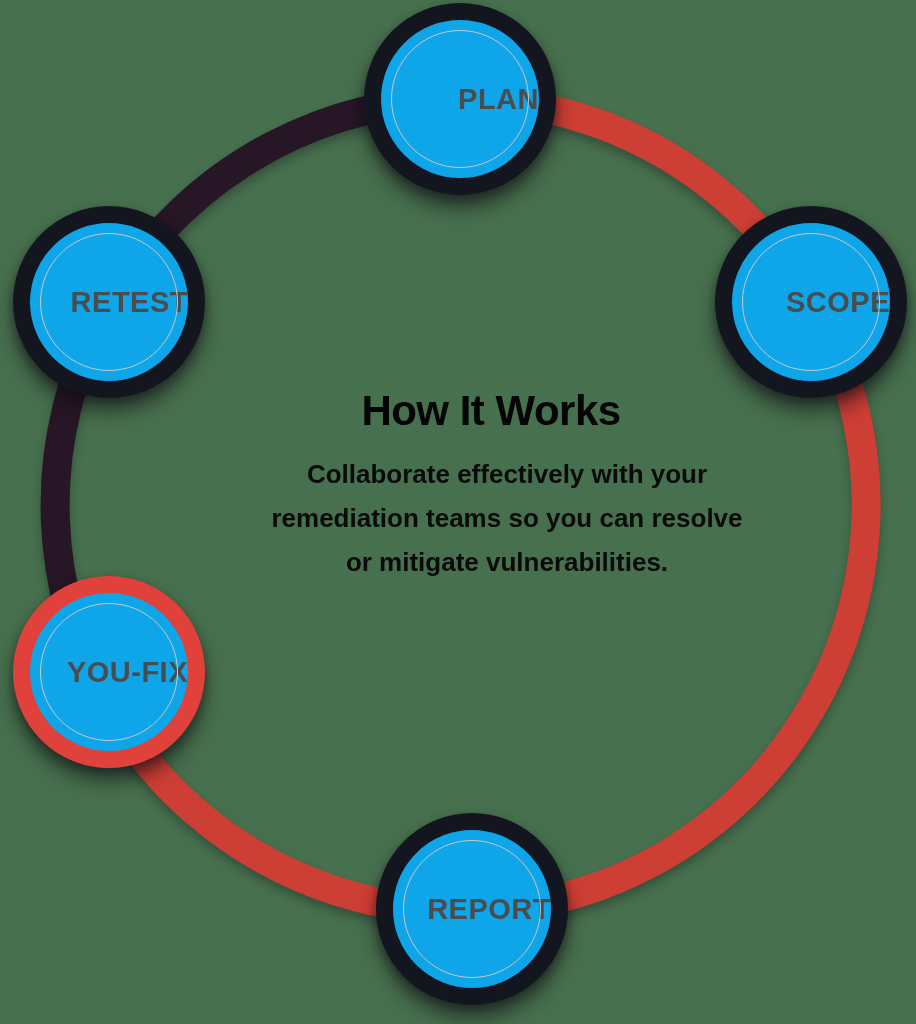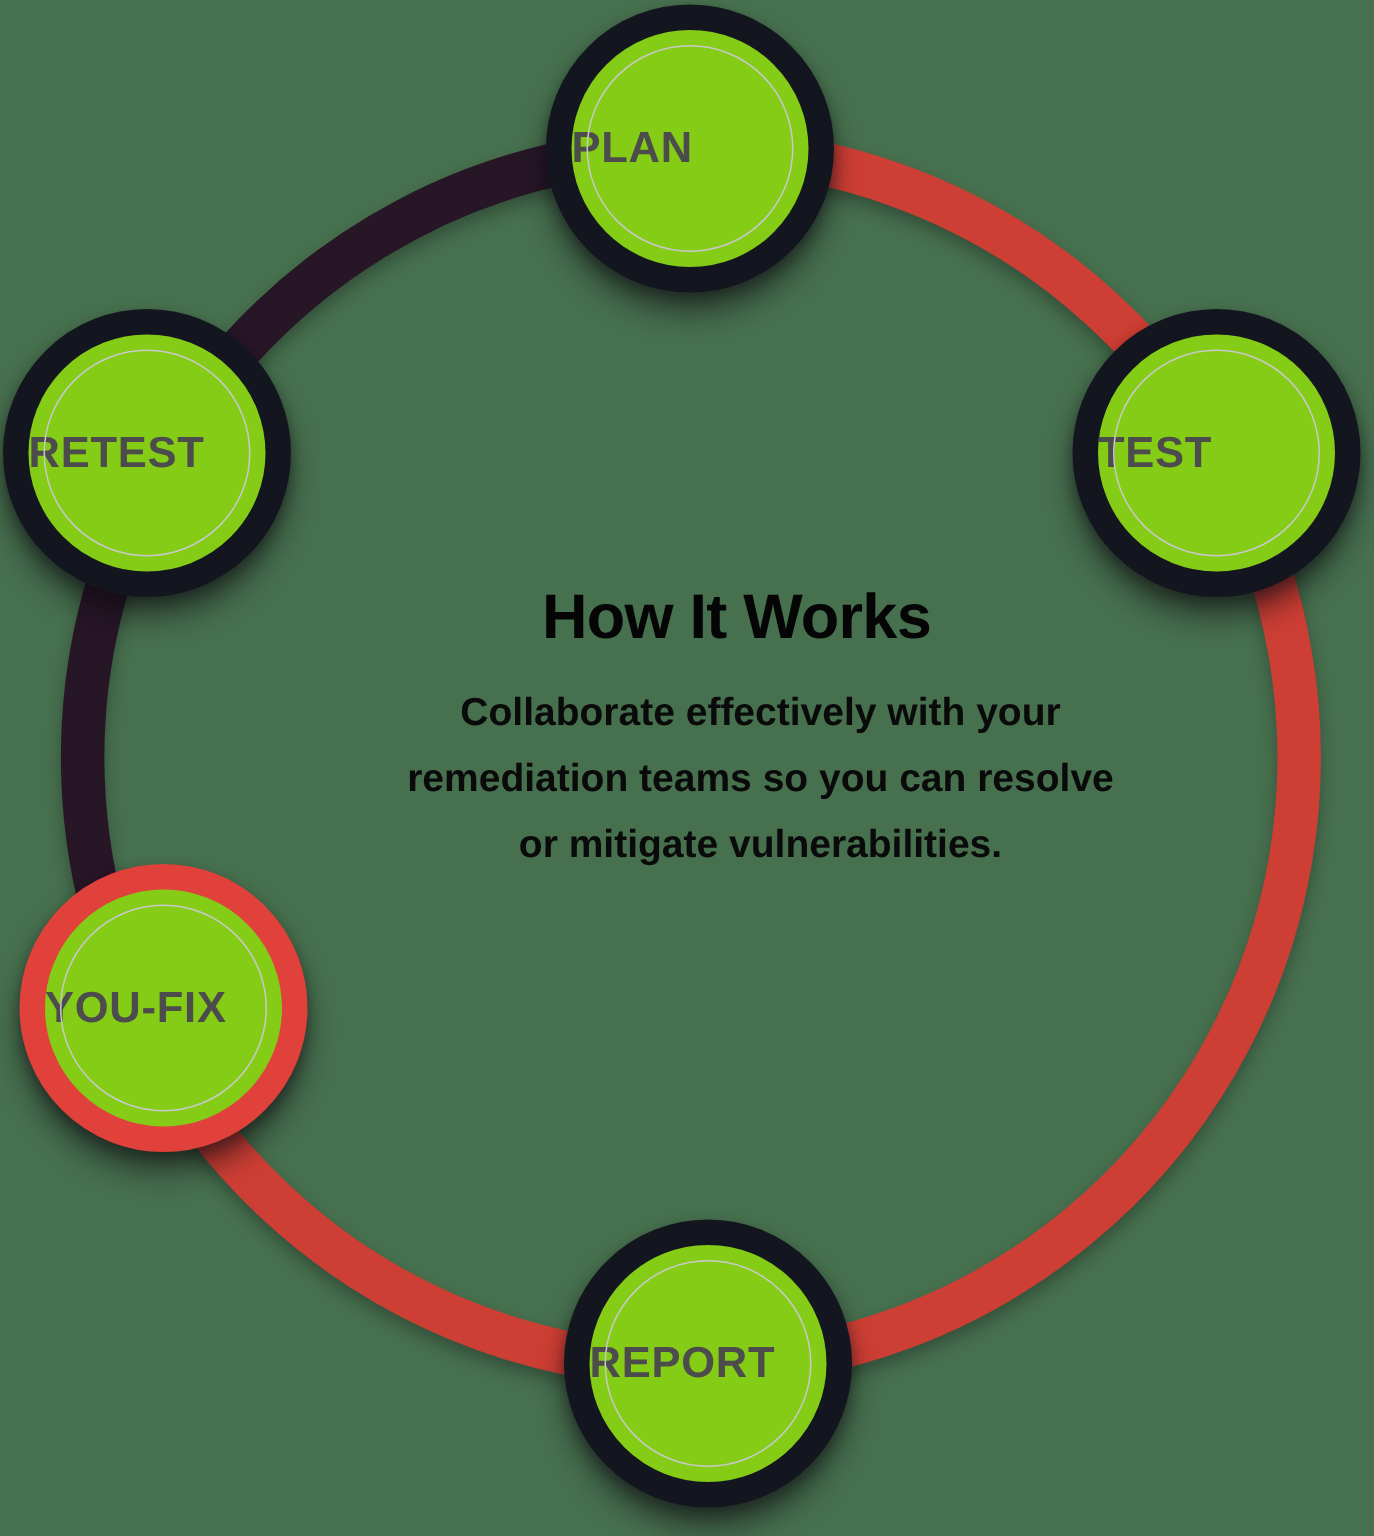--- a/index.html
+++ b/index.html
@@ -26,24 +26,24 @@
   }
   .ring-svg{
     position:absolute; left:0; top:0;
     width:916px; height:1024px;
     filter:drop-shadow(0 6px 5px rgba(10,10,14,0.30));
   }
   .node{
     position:absolute;
     width:192px; height:192px;
     border-radius:50%;
-    background:#84cc16;
+    background:#0ea5e9;
     border:17px solid var(--node-dark);
     box-shadow:0 14px 18px rgba(13,11,17,0.50), 0 4px 8px rgba(13,11,17,0.35);
-    display:flex; align-items:center; justify-content:flex-start;
+    display:flex; align-items:center; justify-content:flex-end;
   }
   .node::after{
     content:"";
     position:absolute; inset:10px;
     border:1px solid var(--inner-ring);
     border-radius:50%;
     pointer-events:none;
   }
   .node--red{ border-color:var(--node-red); }
   .node-label{
@@ -51,21 +51,21 @@
     letter-spacing:0.5px;
     color:var(--label);
     white-space:nowrap;
     user-select:none;
   }
   .node--plan   { left:364px; top:3px;   }
   .node--scope  { left:715px; top:206px; }
   .node--test   { left:715px; top:610px; }
   .node--report { left:376px; top:813px; }
   .node--youfix { left:13px;  top:576px; }
-  .node--retest { left:2px;  top:206px; }
+  .node--retest { left:13px;  top:206px; }
 
   .center-copy{
     position:absolute;
     left:0; top:390px; width:890px;
     text-align:center;
     color:var(--text);
     margin-left:46px;
   }
   .center-copy h1{
     margin:0 0 20px 0;
@@ -92,21 +92,21 @@
   <svg class="ring-svg" viewBox="0 0 916 1024" aria-hidden="true">
     <path d="M 460 99.5 A 405.5 405.5 0 1 1 109 707" fill="none" stroke-width="29" stroke-linecap="butt" stroke="#CD3E34"></path>
     <path d="M 109 707 A 405.5 405.5 0 0 1 460 99.5" fill="none" stroke-width="29" stroke-linecap="butt" stroke="#271626"></path>
   </svg>
 
   <div class="node node--plan">
     <span class="node-label">PLAN</span>
   </div>
 
   <div class="node node--scope">
-    <span class="node-label">TEST</span>
+    <span class="node-label">SCOPE</span>
   </div>
 
 
   <div class="node node--report">
     <span class="node-label">REPORT</span>
   </div>
 
   <div class="node node--red node--youfix">
     <span class="node-label">YOU-FIX</span>
   </div>

